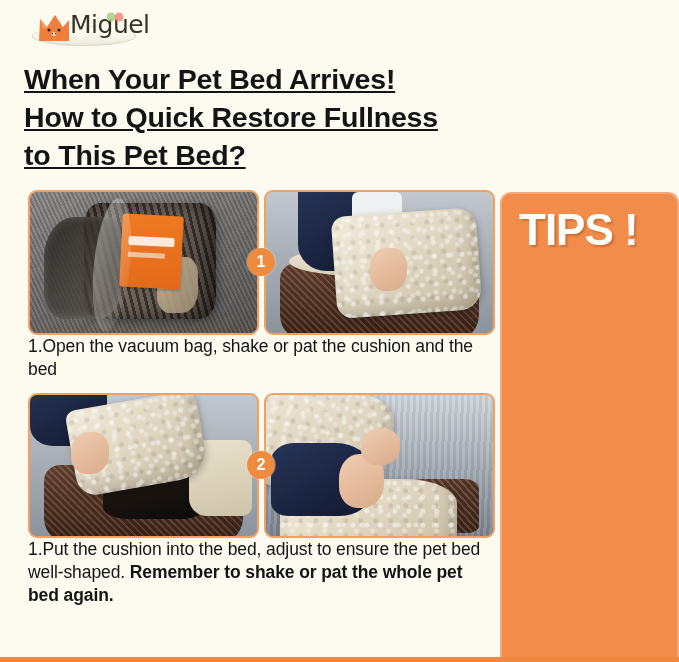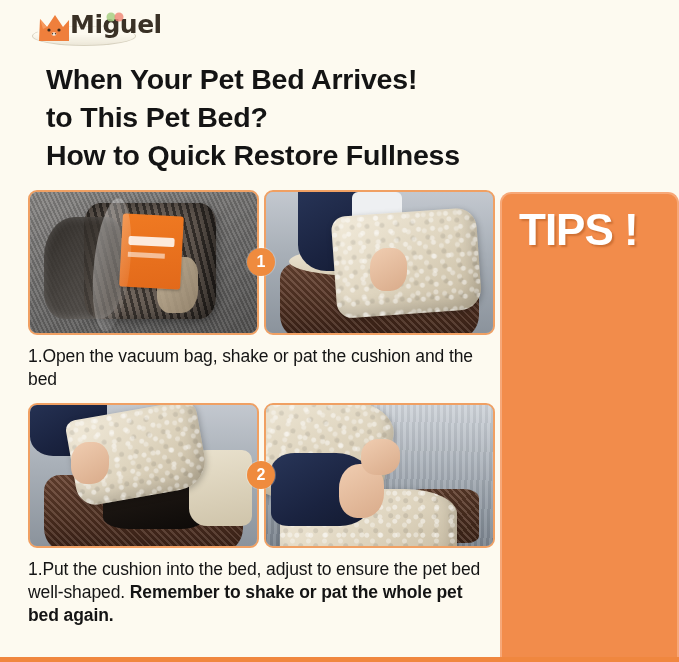--- a/index.html
+++ b/index.html
@@ -47,36 +47,37 @@
     top: 3px;
     width: 40px;
     height: 40px;
   }
   .logo-text {
     position: absolute;
     left: 40px;
     top: 6px;
     font-family: "DejaVu Sans", sans-serif;
     font-size: 25px;
-    font-weight: 700;
+    font-weight: 400;
     color: #3a3126;
     letter-spacing: -0.5px;
   }
 
   
   .headline {
     position: absolute;
-    left: 46px;
+    left: 24px;
     top: 60px;
     width: 580px;
     font-size: 28.5px;
     font-weight: bold;
     line-height: 1.34;
     color: #141414;
     letter-spacing: -0.2px;
+    text-decoration: underline;
   }
 
   
   .left-col {
     position: absolute;
     left: 28px;
     top: 190px;
     width: 467px;
   }
 
@@ -114,21 +115,20 @@
     top: 58px;
     left: 219px;
     z-index: 6;
     box-shadow: 0 0 0 1px rgba(255,255,255,0.25);
   }
 
   .caption {
     font-size: 17.5px;
     line-height: 1.31;
     color: #141414;
-    margin-top: 10px;
     margin-bottom: 12px;
     letter-spacing: -0.1px;
   }
   .caption b { font-weight: bold; }
 
   
   .tips-panel {
     position: absolute;
     left: 500px;
     top: 192px;
@@ -360,22 +360,22 @@
     </svg>
     <div class="logo-text">Miguel</div>
     <svg width="18" height="14" style="position:absolute;left:76px;top:7px">
       <circle cx="5" cy="6" r="4.5" fill="#a8cf84" opacity="0.85"></circle>
       <circle cx="13" cy="6" r="4.5" fill="#f08b7a" opacity="0.85"></circle>
     </svg>
   </div>
 
   <div class="headline">
     <div>When Your Pet Bed Arrives!</div>
+    <div>How to Quick Restore Fullness</div>
     <div>to This Pet Bed?</div>
-    <div>How to Quick Restore Fullness</div>
   </div>
 
   <div class="left-col">
 
     <div class="photo-row">
       <div class="photo">
         <div class="photo-inner">
           <div class="bg-carpet"></div>
           <div class="vac-bag"></div>
           <div class="vac-tan"></div>

